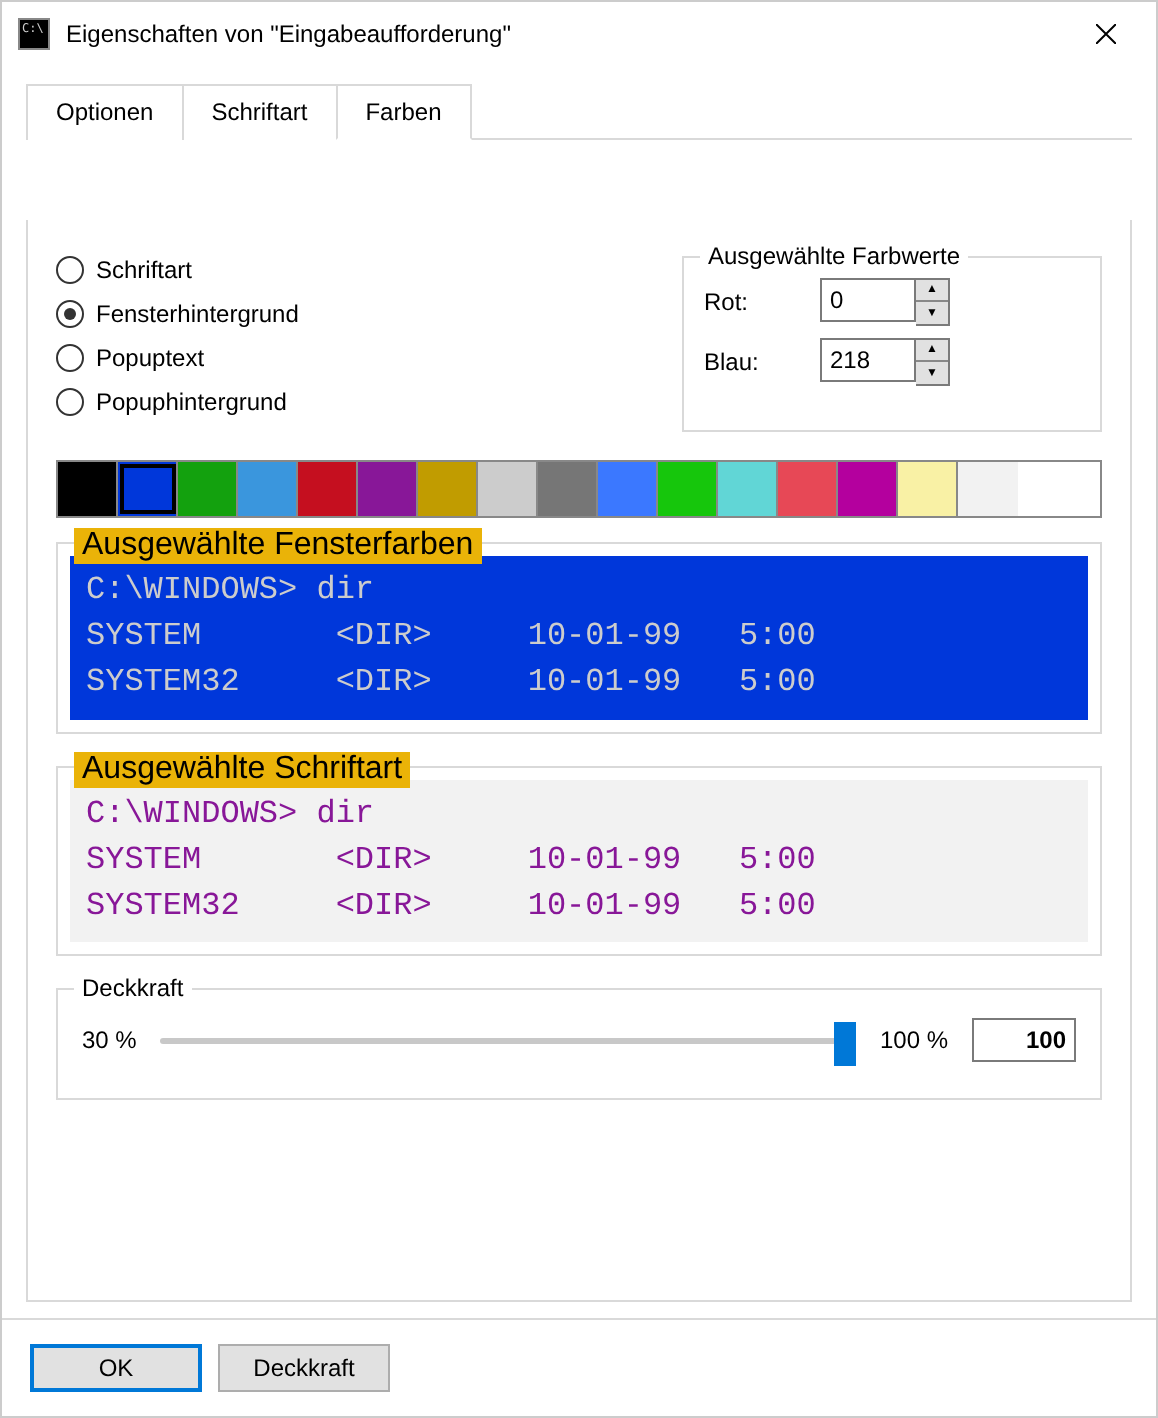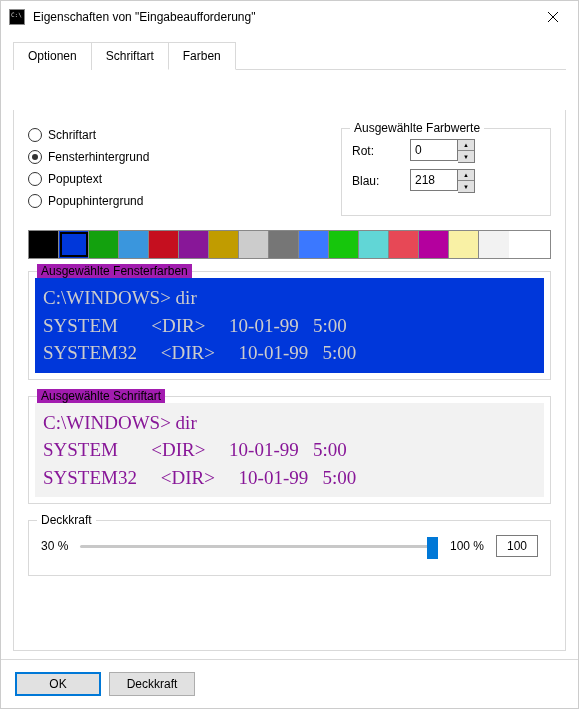--- a/index.html
+++ b/index.html
@@ -29,28 +29,28 @@
 .spinner { display: flex; align-items: stretch; }
 .spinner input { width: 48px; height: 22px; border: 1px solid #7a7a7a; padding: 2px 4px; font-size: 12px; }
 .spin-btns { display: flex; flex-direction: column; border: 1px solid #7a7a7a; border-left: none; }
 .spin-btns div { width: 16px; height: 11px; display: flex; align-items: center; justify-content: center; background: #e1e1e1; font-size: 6px; }
 .spin-btns div:first-child { border-bottom: 1px solid #888; }
 .palette { display: flex; border: 1px solid #888; margin-bottom: 12px; }
 .swatch { width: 30px; height: 27px; border-right: 1px solid #888; }
 .swatch:last-child { border-right: none; }
 .swatch.selected { outline: 2px solid #000; outline-offset: -3px; position: relative; }
 .preview-group { border: 1px solid #d9d9d9; padding: 6px; position: relative; margin-bottom: 16px; }
-.preview-label { position: absolute; top: -8px; left: 8px; background: #a21caf; padding: 0 4px; font-size: 12px; }
-.console-preview { font-family: Liberation Serif, serif; font-size: 19px; padding: 6px 8px; line-height: 1.45; white-space: pre; overflow: hidden; }
+.preview-label { position: absolute; top: -8px; left: 8px; background: #eab308; padding: 0 4px; font-size: 16px; }
+.console-preview { font-family: Liberation Mono, monospace; font-size: 16px; padding: 6px 8px; line-height: 1.45; white-space: pre; overflow: hidden; }
 .opacity-group { border: 1px solid #d9d9d9; padding: 14px 12px 18px 12px; position: relative; }
 .opacity-label { position: absolute; top: -8px; left: 8px; background: #fff; padding: 0 4px; }
 .opacity-row { display: flex; align-items: center; gap: 12px; }
 .slider-track { flex: 1; height: 3px; background: #c8c8c8; position: relative; border-radius: 2px; }
 .slider-thumb { position: absolute; right: 0; top: -8px; width: 11px; height: 22px; background: #0078d7; }
-.opacity-input { width: 42px; height: 22px; border: 1px solid #7a7a7a; padding: 2px 4px; text-align: center; }
+.opacity-input { width: 52px; height: 22px; border: 1px solid #7a7a7a; padding: 2px 4px; text-align: right; font-weight: bold; }
 .buttons { display: flex; justify-content: flex-start; gap: 8px; padding: 12px 14px; border-top: 1px solid #d9d9d9; }
 .btn { min-width: 86px; height: 24px; border: 1px solid #adadad; background: #e1e1e1; padding: 2px 12px; }
 .btn.default { border: 2px solid #0078d7; background: #e1e1e1; }
 </style>
 </head>
 <body>
 
 <div class="window">
   <div class="titlebar">
     <span class="title-icon"></span>

